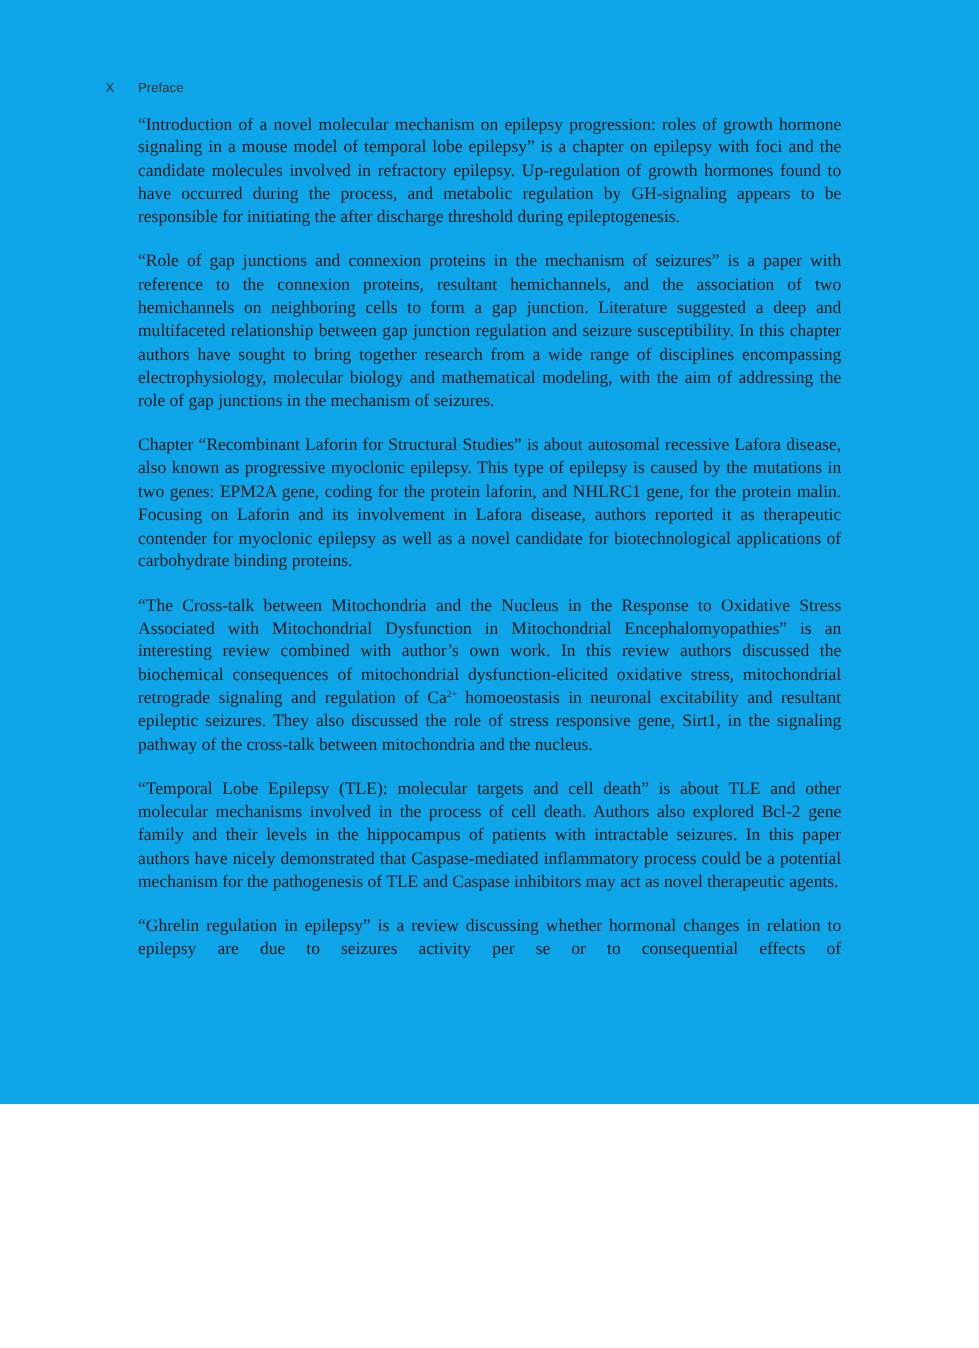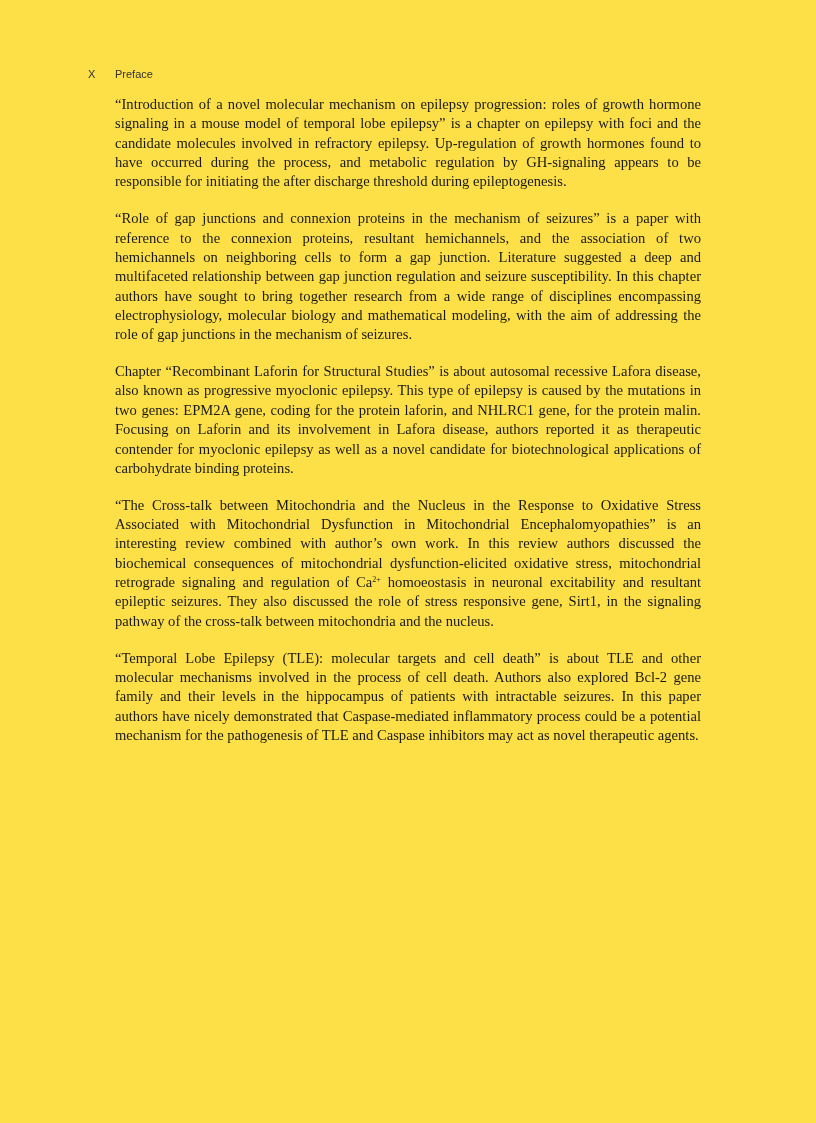--- a/index.html
+++ b/index.html
@@ -1,31 +1,32 @@
 <!DOCTYPE html>
 <html><head>
 <meta charset="utf-8">
 <style>
   html, body { margin: 0; padding: 0; background: #ffffff; }
   body { width: 816px; height: 1123px; position: relative; overflow: hidden; }
-  .page { position: absolute; left: 0; top: 0; width: 816px; height: 1123px; background: #fde047; }
+  .page { position: absolute; left: 0; top: 0; width: 816px; height: 920px; background: #0ea5e9; }
   .running-header { position: absolute; top: 68px; left: 88px; font-family: "Liberation Sans", "DejaVu Sans", sans-serif; font-size: 11px; color: #333; }
   .running-header .pnum { display: inline-block; width: 27px; }
   .body { position: absolute; left: 115px; top: 95px; width: 586px; font-family: "Liberation Serif", "DejaVu Serif", serif; font-size: 14.6px; line-height: 19.35px; color: #1a1a1a; }
   .body p { margin: 0 0 17.5px 0; text-align: justify; }
   sup { font-size: 8px; line-height: 0; vertical-align: 5px; }
 </style>
 </head>
 <body>
 
 <div class="page">
   <div class="running-header">
     <span class="pnum">X</span><span>Preface</span>
   </div>
 
   <div class="body">
     <p>“Introduction of a novel molecular mechanism on epilepsy progression: roles of growth hormone signaling in a mouse model of temporal lobe epilepsy” is a chapter on epilepsy with foci and the candidate molecules involved in refractory epilepsy. Up-regulation of growth hormones found to have occurred during the process, and metabolic regulation by GH-signaling appears to be responsible for initiating the after discharge threshold during epileptogenesis.</p>
     <p>“Role of gap junctions and connexion proteins in the mechanism of seizures” is a paper with reference to the connexion proteins, resultant hemichannels, and the association of two hemichannels on neighboring cells to form a gap junction. Literature suggested a deep and multifaceted relationship between gap junction regulation and seizure susceptibility. In this chapter authors have sought to bring together research from a wide range of disciplines encompassing electrophysiology, molecular biology and mathematical modeling, with the aim of addressing the role of gap junctions in the mechanism of seizures.</p>
     <p>Chapter “Recombinant Laforin for Structural Studies” is about autosomal recessive Lafora disease, also known as progressive myoclonic epilepsy. This type of epilepsy is caused by the mutations in two genes: EPM2A gene, coding for the protein laforin, and NHLRC1 gene, for the protein malin. Focusing on Laforin and its involvement in Lafora disease, authors reported it as therapeutic contender for myoclonic epilepsy as well as a novel candidate for biotechnological applications of carbohydrate binding proteins.</p>
     <p><span>“The Cross-talk between Mitochondria and the Nucleus in the Response to Oxidative Stress Associated with Mitochondrial Dysfunction in Mitochondrial Encephalomyopathies” is an interesting review combined with author’s own work. In this review authors discussed the biochemical consequences of mitochondrial dysfunction-elicited oxidative stress, mitochondrial retrograde signaling and regulation of Ca</span><sup>2+</sup><span> homoeostasis in neuronal excitability and resultant epileptic seizures.  They also discussed the role of stress responsive gene, Sirt1, in the signaling pathway of the cross-talk between mitochondria and the nucleus.</span></p>
     <p>“Temporal Lobe Epilepsy (TLE): molecular targets and cell death” is about TLE and other molecular mechanisms involved in the process of cell death.   Authors also explored Bcl-2 gene family and their levels in the hippocampus of patients with intractable seizures. In this paper authors have nicely demonstrated that Caspase-mediated inflammatory process could be a potential mechanism for the pathogenesis of TLE and Caspase inhibitors may act as novel therapeutic agents.</p>
+    <p style="text-align-last: justify;">“Ghrelin regulation in epilepsy” is a review discussing whether hormonal changes in relation to epilepsy are due to seizures activity per se or to consequential effects of</p>
   </div>
 </div>
 
 </body></html>

